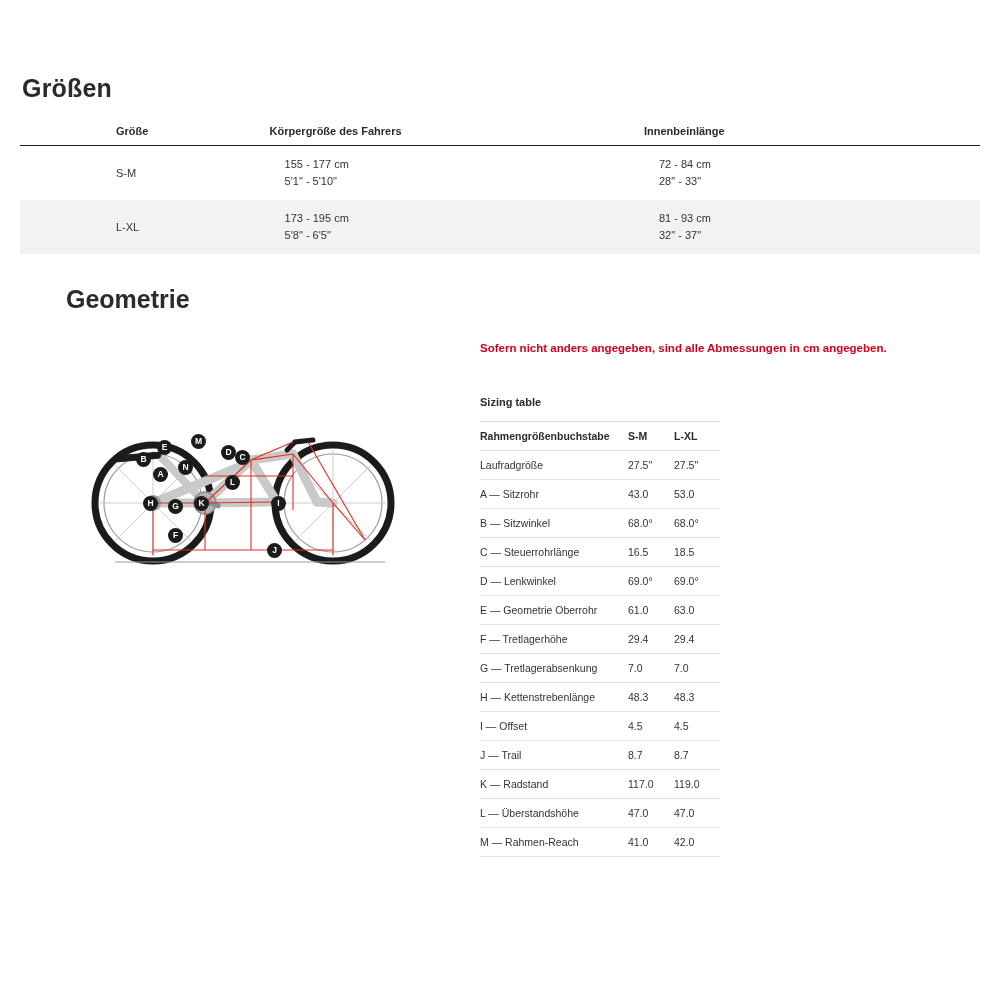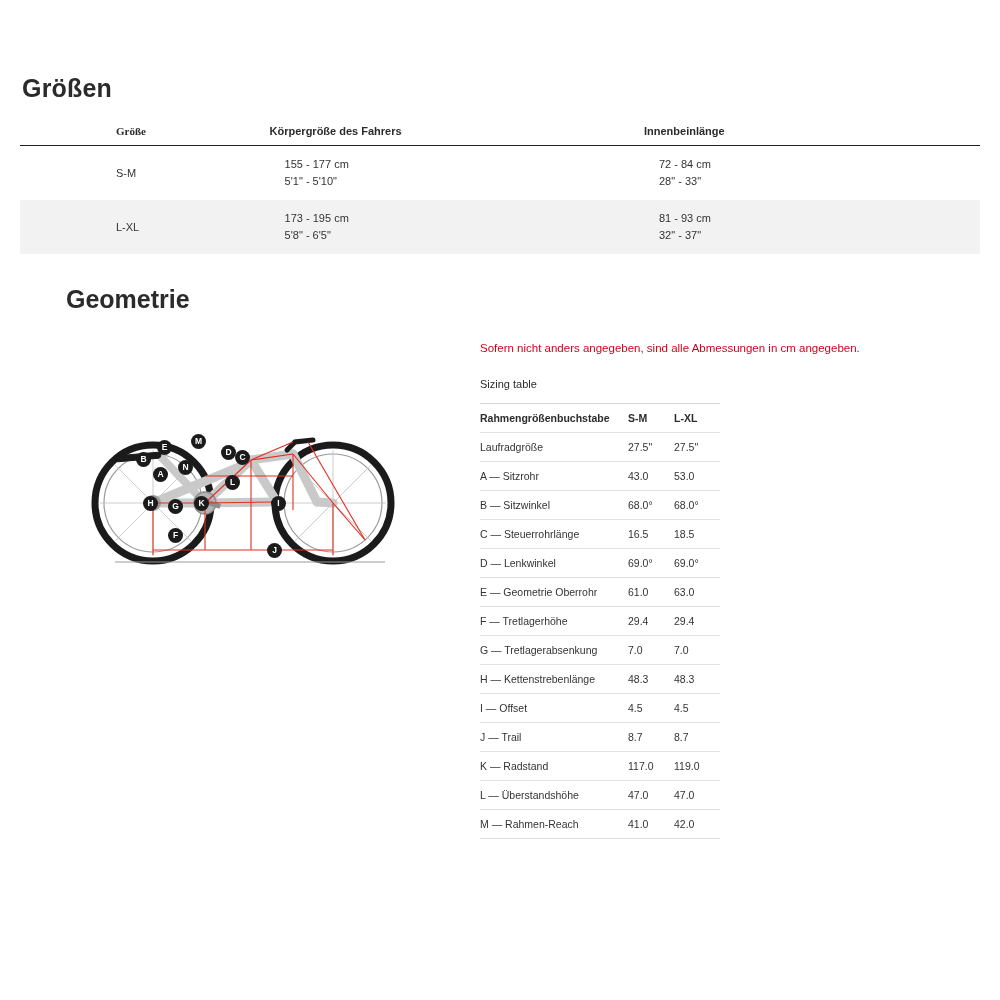--- a/index.html
+++ b/index.html
@@ -37,21 +37,21 @@
     color: #333;
   }
   table.sizes th {
     text-align: left;
     font-weight: bold;
     font-size: 11px;
     padding: 4px 0 8px 0;
     color: #2b2b2b;
     border-bottom: 1px solid #222;
   }
-  table.sizes th.c1 { width: 26%; padding-left: 96px; font-family: Liberation Serif, serif; }
+  table.sizes th.c1 { width: 26%; padding-left: 96px; }
   table.sizes th.c2 { width: 39%; padding-left: 0px; }
   table.sizes th.c3 { width: 35%; padding-left: 0px; }
   table.sizes td {
     padding: 10px 0 10px 0;
     font-size: 11px;
     vertical-align: middle;
     color: #333;
   }
   table.sizes tr.row-alt {
     background: #f2f2f2;
@@ -84,26 +84,26 @@
     width: 460px;
     padding-top: 26px;
   }
   .geo-right {
     width: 500px;
     padding-left: 0px;
   }
   .geo-note {
     color: #d0021b;
     font-size: 11.5px;
-    font-weight: normal;
-    margin: 18px 0 24px 0;
+    font-weight: bold;
+    margin: 18px 0 42px 0;
   }
   .sizing-label {
     font-size: 11px;
-    font-weight: normal;
+    font-weight: bold;
     color: #2b2b2b;
     padding-bottom: 13px;
     border-bottom: 1px solid #d8d8d8;
     width: 240px;
   }
   table.geo {
     border-collapse: collapse;
     width: 240px;
     font-size: 10.5px;
   }

